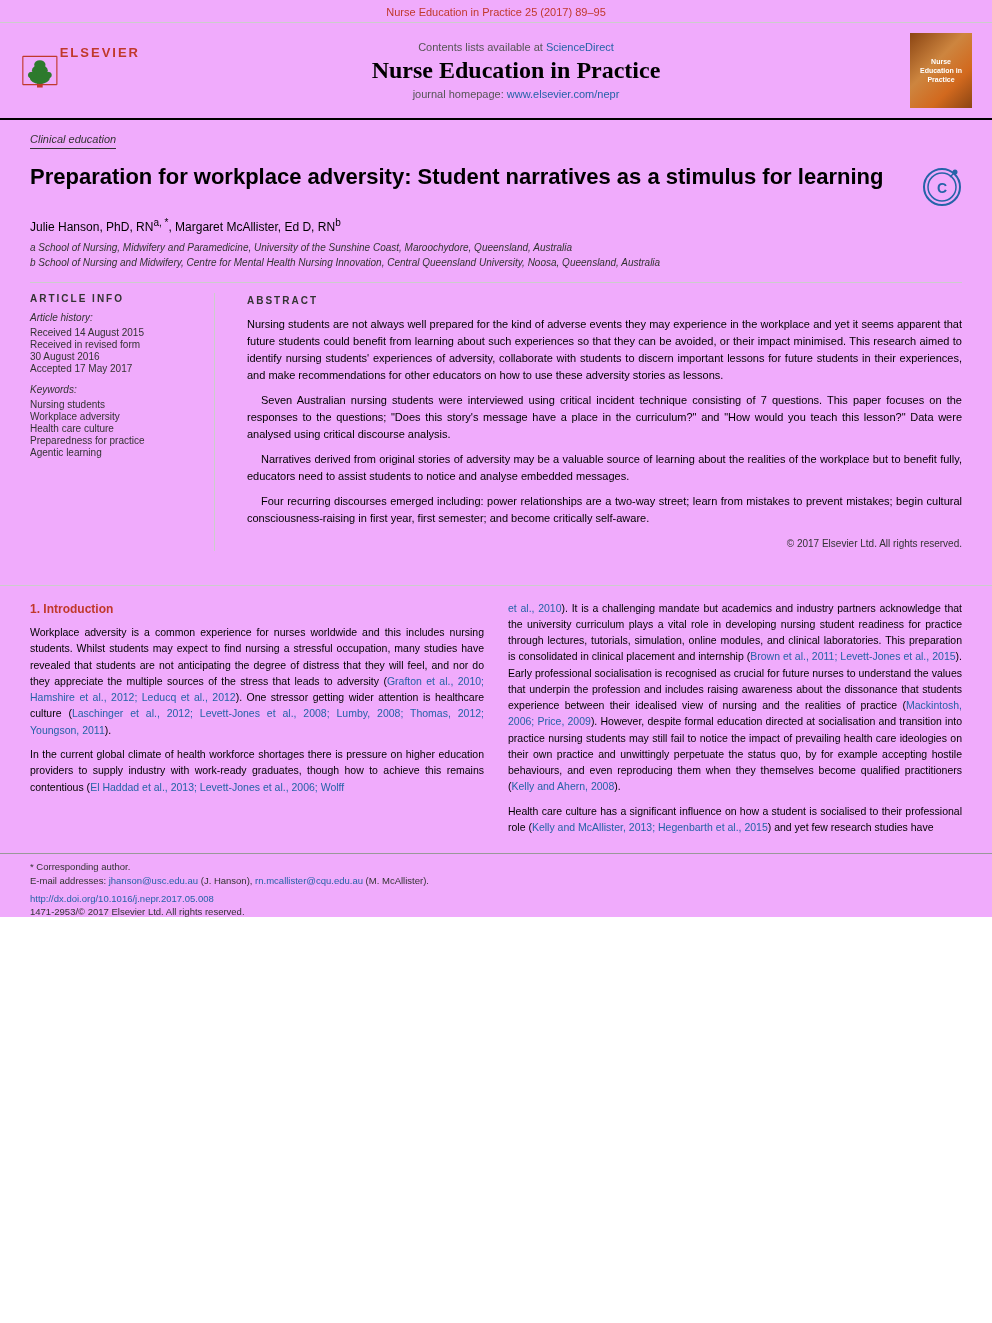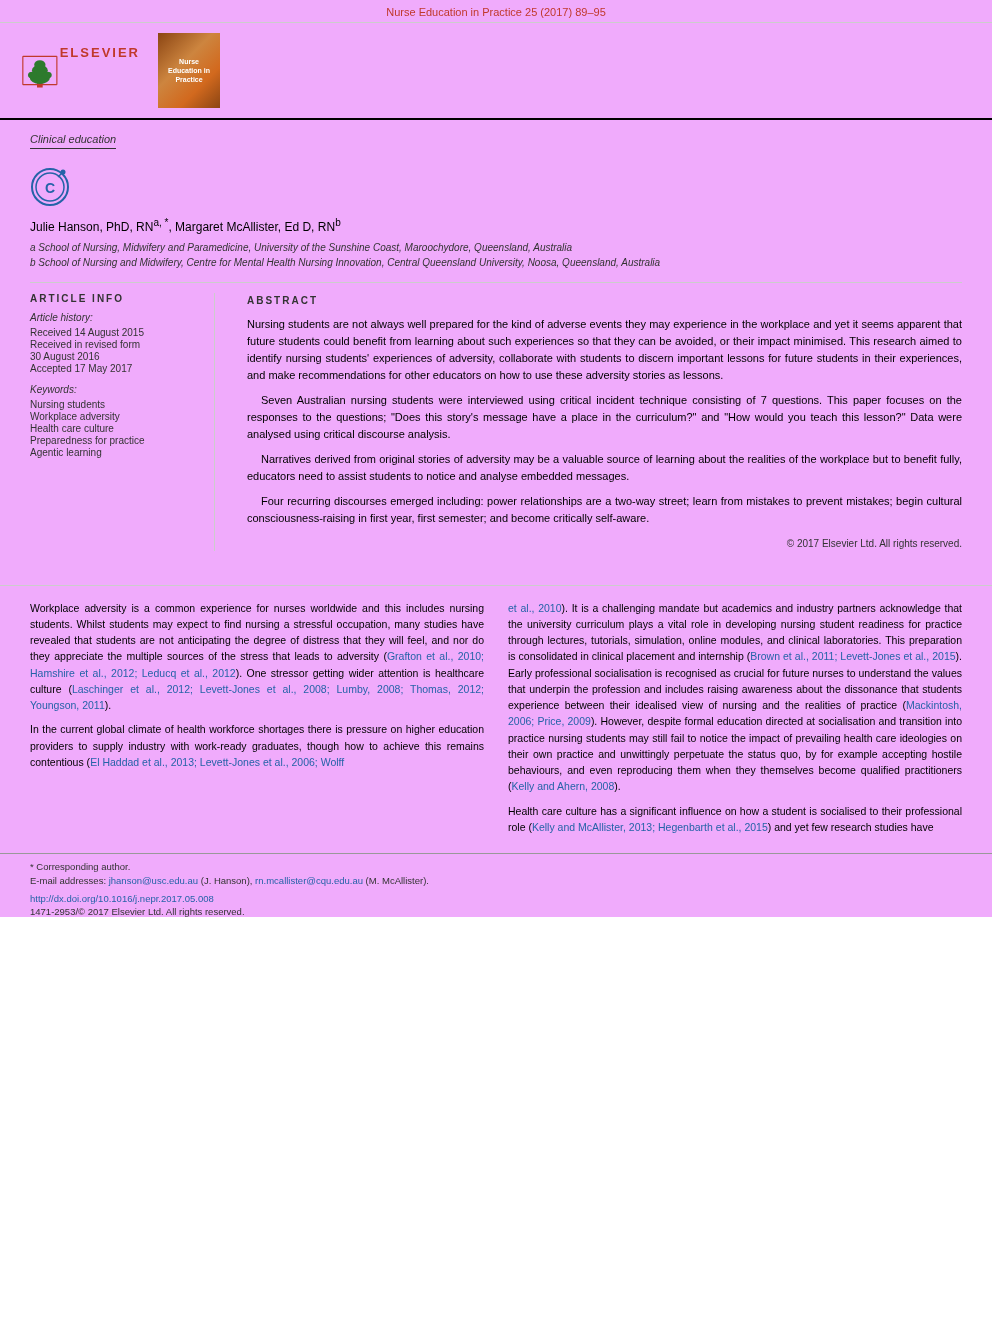--- a/index.html
+++ b/index.html
@@ -302,36 +302,46 @@
 
           <line x1="5" y1="5" x2="5" y2="55" stroke="#c0392b" stroke-width="2"></line>
           <line x1="65" y1="5" x2="65" y2="55" stroke="#c0392b" stroke-width="2"></line>
           <line x1="5" y1="5" x2="65" y2="5" stroke="#c0392b" stroke-width="2"></line>
           <line x1="5" y1="55" x2="65" y2="55" stroke="#c0392b" stroke-width="2"></line>
         </svg>
         <div class="elsevier-text">ELSEVIER</div>
       </div>
     </div>
 
+    <div class="journal-center">
+      <div class="sciencedirect-link">
+        <span>Contents lists available at</span> <a>ScienceDirect</a>
+      </div>
+      <div class="journal-title-main">Nurse Education in Practice</div>
+      <div class="journal-homepage">
+        <span>journal homepage:</span> <a>www.elsevier.com/nepr</a>
+      </div>
+    </div>
 
     <div class="journal-logo-right">
       <div class="journal-logo-box">
         <span>Nurse</span>
         <span>Education in</span>
         <span>Practice</span>
       </div>
     </div>
   </div>
 
   <div class="article-content">
     
     <div class="section-label">Clinical education</div>
 
     
     <div class="article-title">
+      <div class="article-title-text">Preparation for workplace adversity: Student narratives as a stimulus for learning</div>
 
       <svg class="crossmark" viewBox="0 0 40 40">
         <circle cx="20" cy="20" r="18" fill="none" stroke="#2563a8" stroke-width="2"></circle>
         <circle cx="20" cy="20" r="14" fill="none" stroke="#2563a8" stroke-width="1.5"></circle>
         <text x="20" y="26" text-anchor="middle" font-size="14" font-weight="bold" fill="#2563a8">C</text>
         <line x1="28" y1="10" x2="32" y2="6" stroke="#2563a8" stroke-width="1.5"></line>
         <circle cx="33" cy="5" r="2.5" fill="#2563a8"></circle>
       </svg>
     </div>
 
@@ -382,20 +392,23 @@
       </div>
 
     </div>
   </div>
 
   <hr class="section-divider">
 
   <div class="body-two-col">
 
     <div class="body-col">
+      <div class="body-section-title">
+        <span>1.</span> <span>Introduction</span>
+      </div>
       <p>Workplace adversity is a common experience for nurses worldwide and this includes nursing students. Whilst students may expect to find nursing a stressful occupation, many studies have revealed that students are not anticipating the degree of distress that they will feel, and nor do they appreciate the multiple sources of the stress that leads to adversity (<a class="body-text-link">Grafton et al., 2010; Hamshire et al., 2012; Leducq et al., 2012</a>). One stressor getting wider attention is healthcare culture (<a class="body-text-link">Laschinger et al., 2012; Levett-Jones et al., 2008; Lumby, 2008; Thomas, 2012; Youngson, 2011</a>).</p>
       <p>In the current global climate of health workforce shortages there is pressure on higher education providers to supply industry with work-ready graduates, though how to achieve this remains contentious (<a class="body-text-link">El Haddad et al., 2013; Levett-Jones et al., 2006; Wolff</a></p>
     </div>
 
     <div class="body-col">
       <p><a class="body-text-link">et al., 2010</a>). It is a challenging mandate but academics and industry partners acknowledge that the university curriculum plays a vital role in developing nursing student readiness for practice through lectures, tutorials, simulation, online modules, and clinical laboratories. This preparation is consolidated in clinical placement and internship (<a class="body-text-link">Brown et al., 2011; Levett-Jones et al., 2015</a>). Early professional socialisation is recognised as crucial for future nurses to understand the values that underpin the profession and includes raising awareness about the dissonance that students experience between their idealised view of nursing and the realities of practice (<a class="body-text-link">Mackintosh, 2006; Price, 2009</a>). However, despite formal education directed at socialisation and transition into practice nursing students may still fail to notice the impact of prevailing health care ideologies on their own practice and unwittingly perpetuate the status quo, by for example accepting hostile behaviours, and even reproducing them when they themselves become qualified practitioners (<a class="body-text-link">Kelly and Ahern, 2008</a>).</p>
       <p>Health care culture has a significant influence on how a student is socialised to their professional role (<a class="body-text-link">Kelly and McAllister, 2013; Hegenbarth et al., 2015</a>) and yet few research studies have</p>
     </div>
   </div>
 

